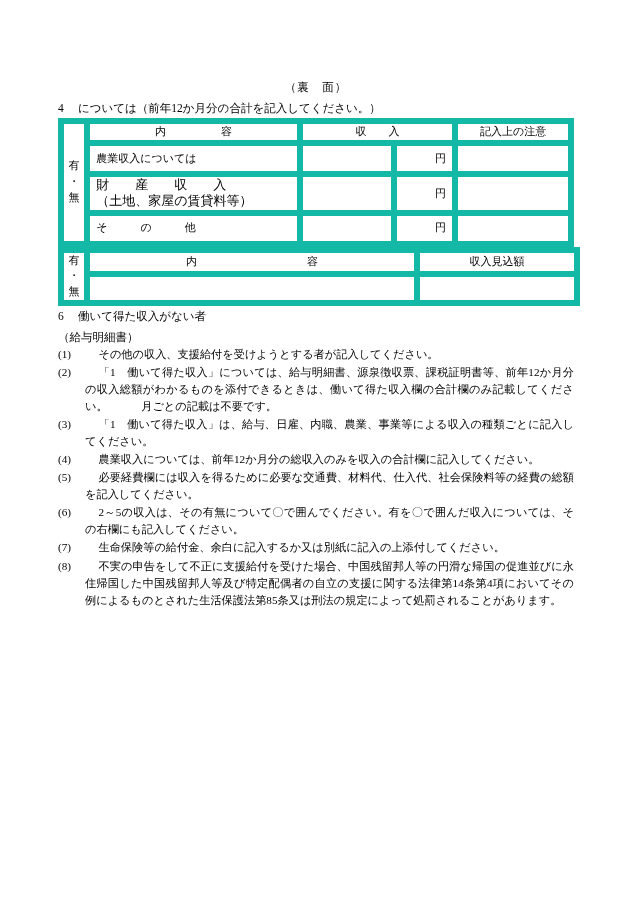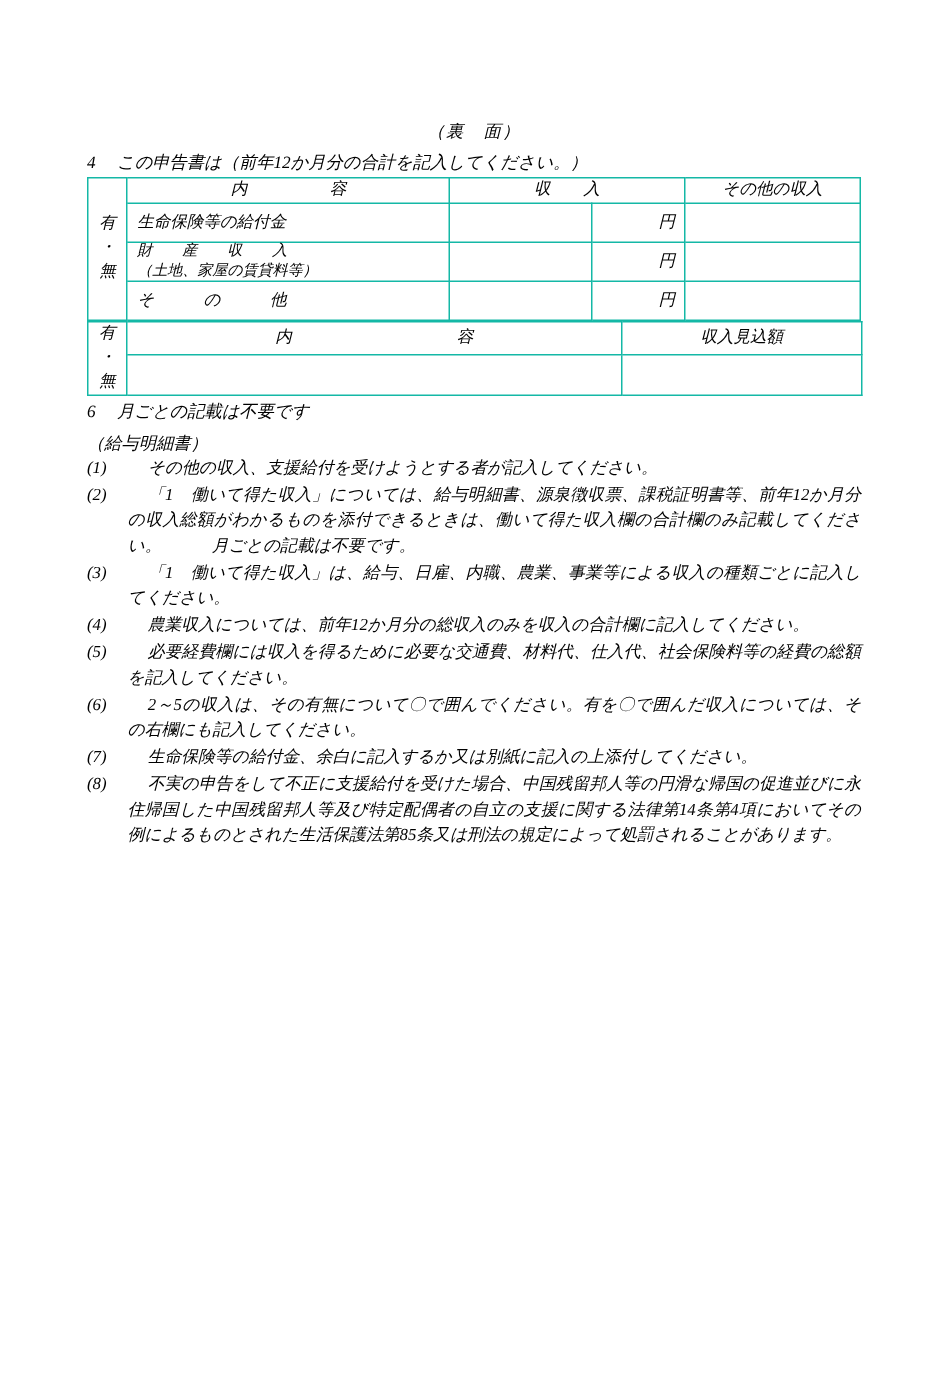--- a/index.html
+++ b/index.html
@@ -15,21 +15,20 @@
     font-size: 11px;
     position: relative;
   }
   .page {
     position: absolute;
     left: 0;
     top: 0;
     width: 630px;
     height: 915px;
     overflow: hidden;
-    font-style: italic;
   }
   .content {
     position: absolute;
     left: 58px;
     top: 80px;
     width: 516px;
   }
   .page-header {
     text-align: center;
     font-size: 11.5px;
@@ -46,21 +45,21 @@
     width: 20px;
   }
   table {
     border-collapse: collapse;
     table-layout: fixed;
     width: 516px;
     font-size: 11px;
   }
   table.t4 { width: 516px; }
   td, th {
-    border: 1px solid #14b8a6;
+    border: 6px solid #14b8a6;
     padding: 0;
     font-weight: normal;
     vertical-align: middle;
     text-align: center;
     line-height: 1.2;
   }
   .h-row td { height: 16px; }
   .yesno {
     width: 26px;
     font-size: 11px;
@@ -72,21 +71,21 @@
     text-align: left;
     padding-left: 6px;
     white-space: nowrap;
   }
   .yen {
     text-align: right;
     padding-right: 6px;
   }
   .two-line {
     line-height: 1.25;
-    font-size: 10px;
+    font-size: 13px;
     text-align: left;
     padding-left: 6px;
     margin-left: 17px;
   }
   .note-head {
     margin-top: 6px;
     font-size: 11.5px;
   }
   .notes {
     margin-top: 1px;
@@ -117,45 +116,45 @@
 </style>
 </head>
 <body>
 
 <div class="page">
   <div class="content">
 
     <div class="page-header">（裏　面）</div>
 
     <div class="section-title">
-      <span class="num">4</span><span>この申告書は（前年12か月分の合計を記入してください。）</span>
+      <span class="num">4</span><span>については（前年12か月分の合計を記入してください。）</span>
     </div>
 
     <table class="t4">
       <colgroup>
         <col style="width:26px">
         <col style="width:211px">
         <col style="width:93px">
         <col style="width:61px">
         <col style="width:115px">
       </colgroup>
       <tbody>
         <tr class="h-row">
           <td rowspan="6" class="yesno">
             <span class="ch">有</span>
             <span class="ch">・</span>
             <span class="ch">無</span>
           </td>
           <td>内　　　　　容</td>
           <td colspan="2">収　　入</td>
-          <td>その他の収入</td>
+          <td>記入上の注意</td>
         </tr>
 
         <tr class="cellrow">
-          <td class="label-cell">生命保険等の給付金</td>
+          <td class="label-cell">農業収入については</td>
           <td></td>
           <td class="yen">円</td>
           <td></td>
         </tr>
 
         <tr class="cellrow">
           <td class="two-line">
             <div>財　　産　　収　　入</div>
             <div>（土地、家屋の賃貸料等）</div>
           </td>
@@ -191,21 +190,21 @@
           <td>収入見込額</td>
         </tr>
         <tr>
           <td></td>
           <td></td>
         </tr>
       </tbody>
     </table>
 
     <div class="section-title">
-      <span class="num">6</span><span>月ごとの記載は不要です</span>
+      <span class="num">6</span><span>働いて得た収入がない者</span>
     </div>
 
 
     <div class="note-head">（給与明細書）</div>
 
     <div class="notes">
       <div class="note">
         <div class="marker">(1)</div>
         <div class="body"><span class="indent"></span><span>その他の収入、支援給付を受けようとする者が記入してください。</span></div>
       </div>

